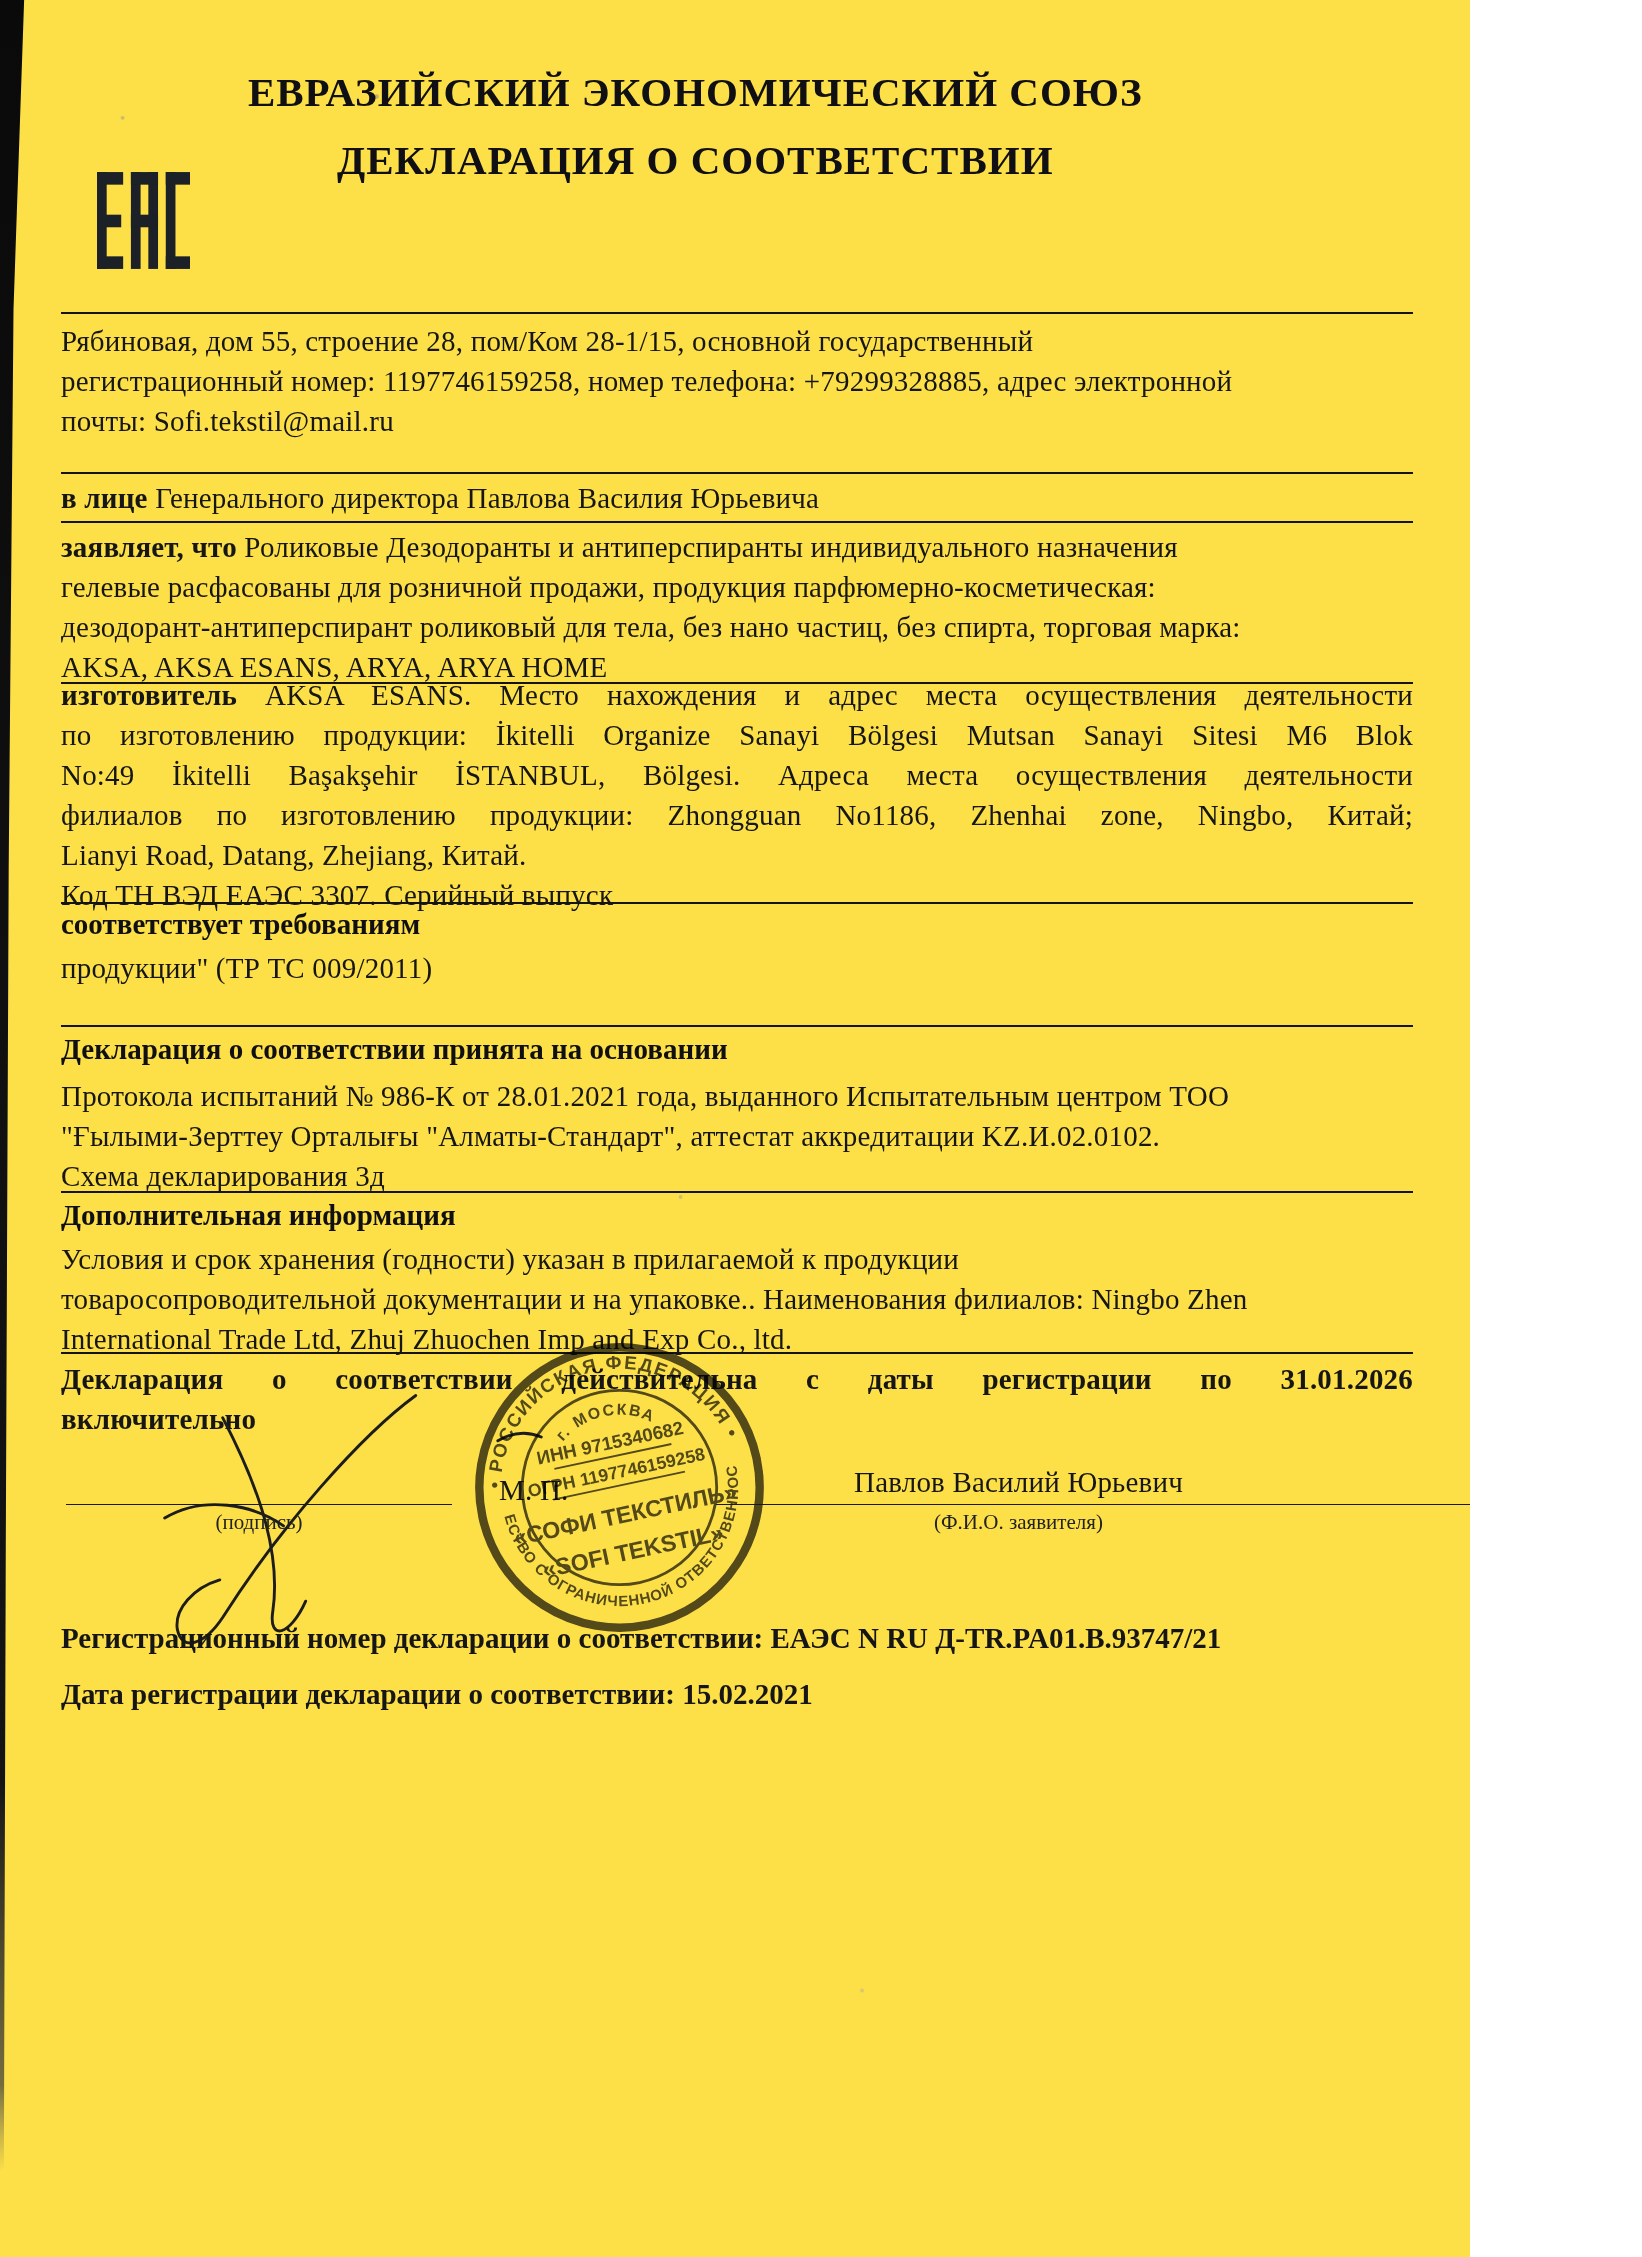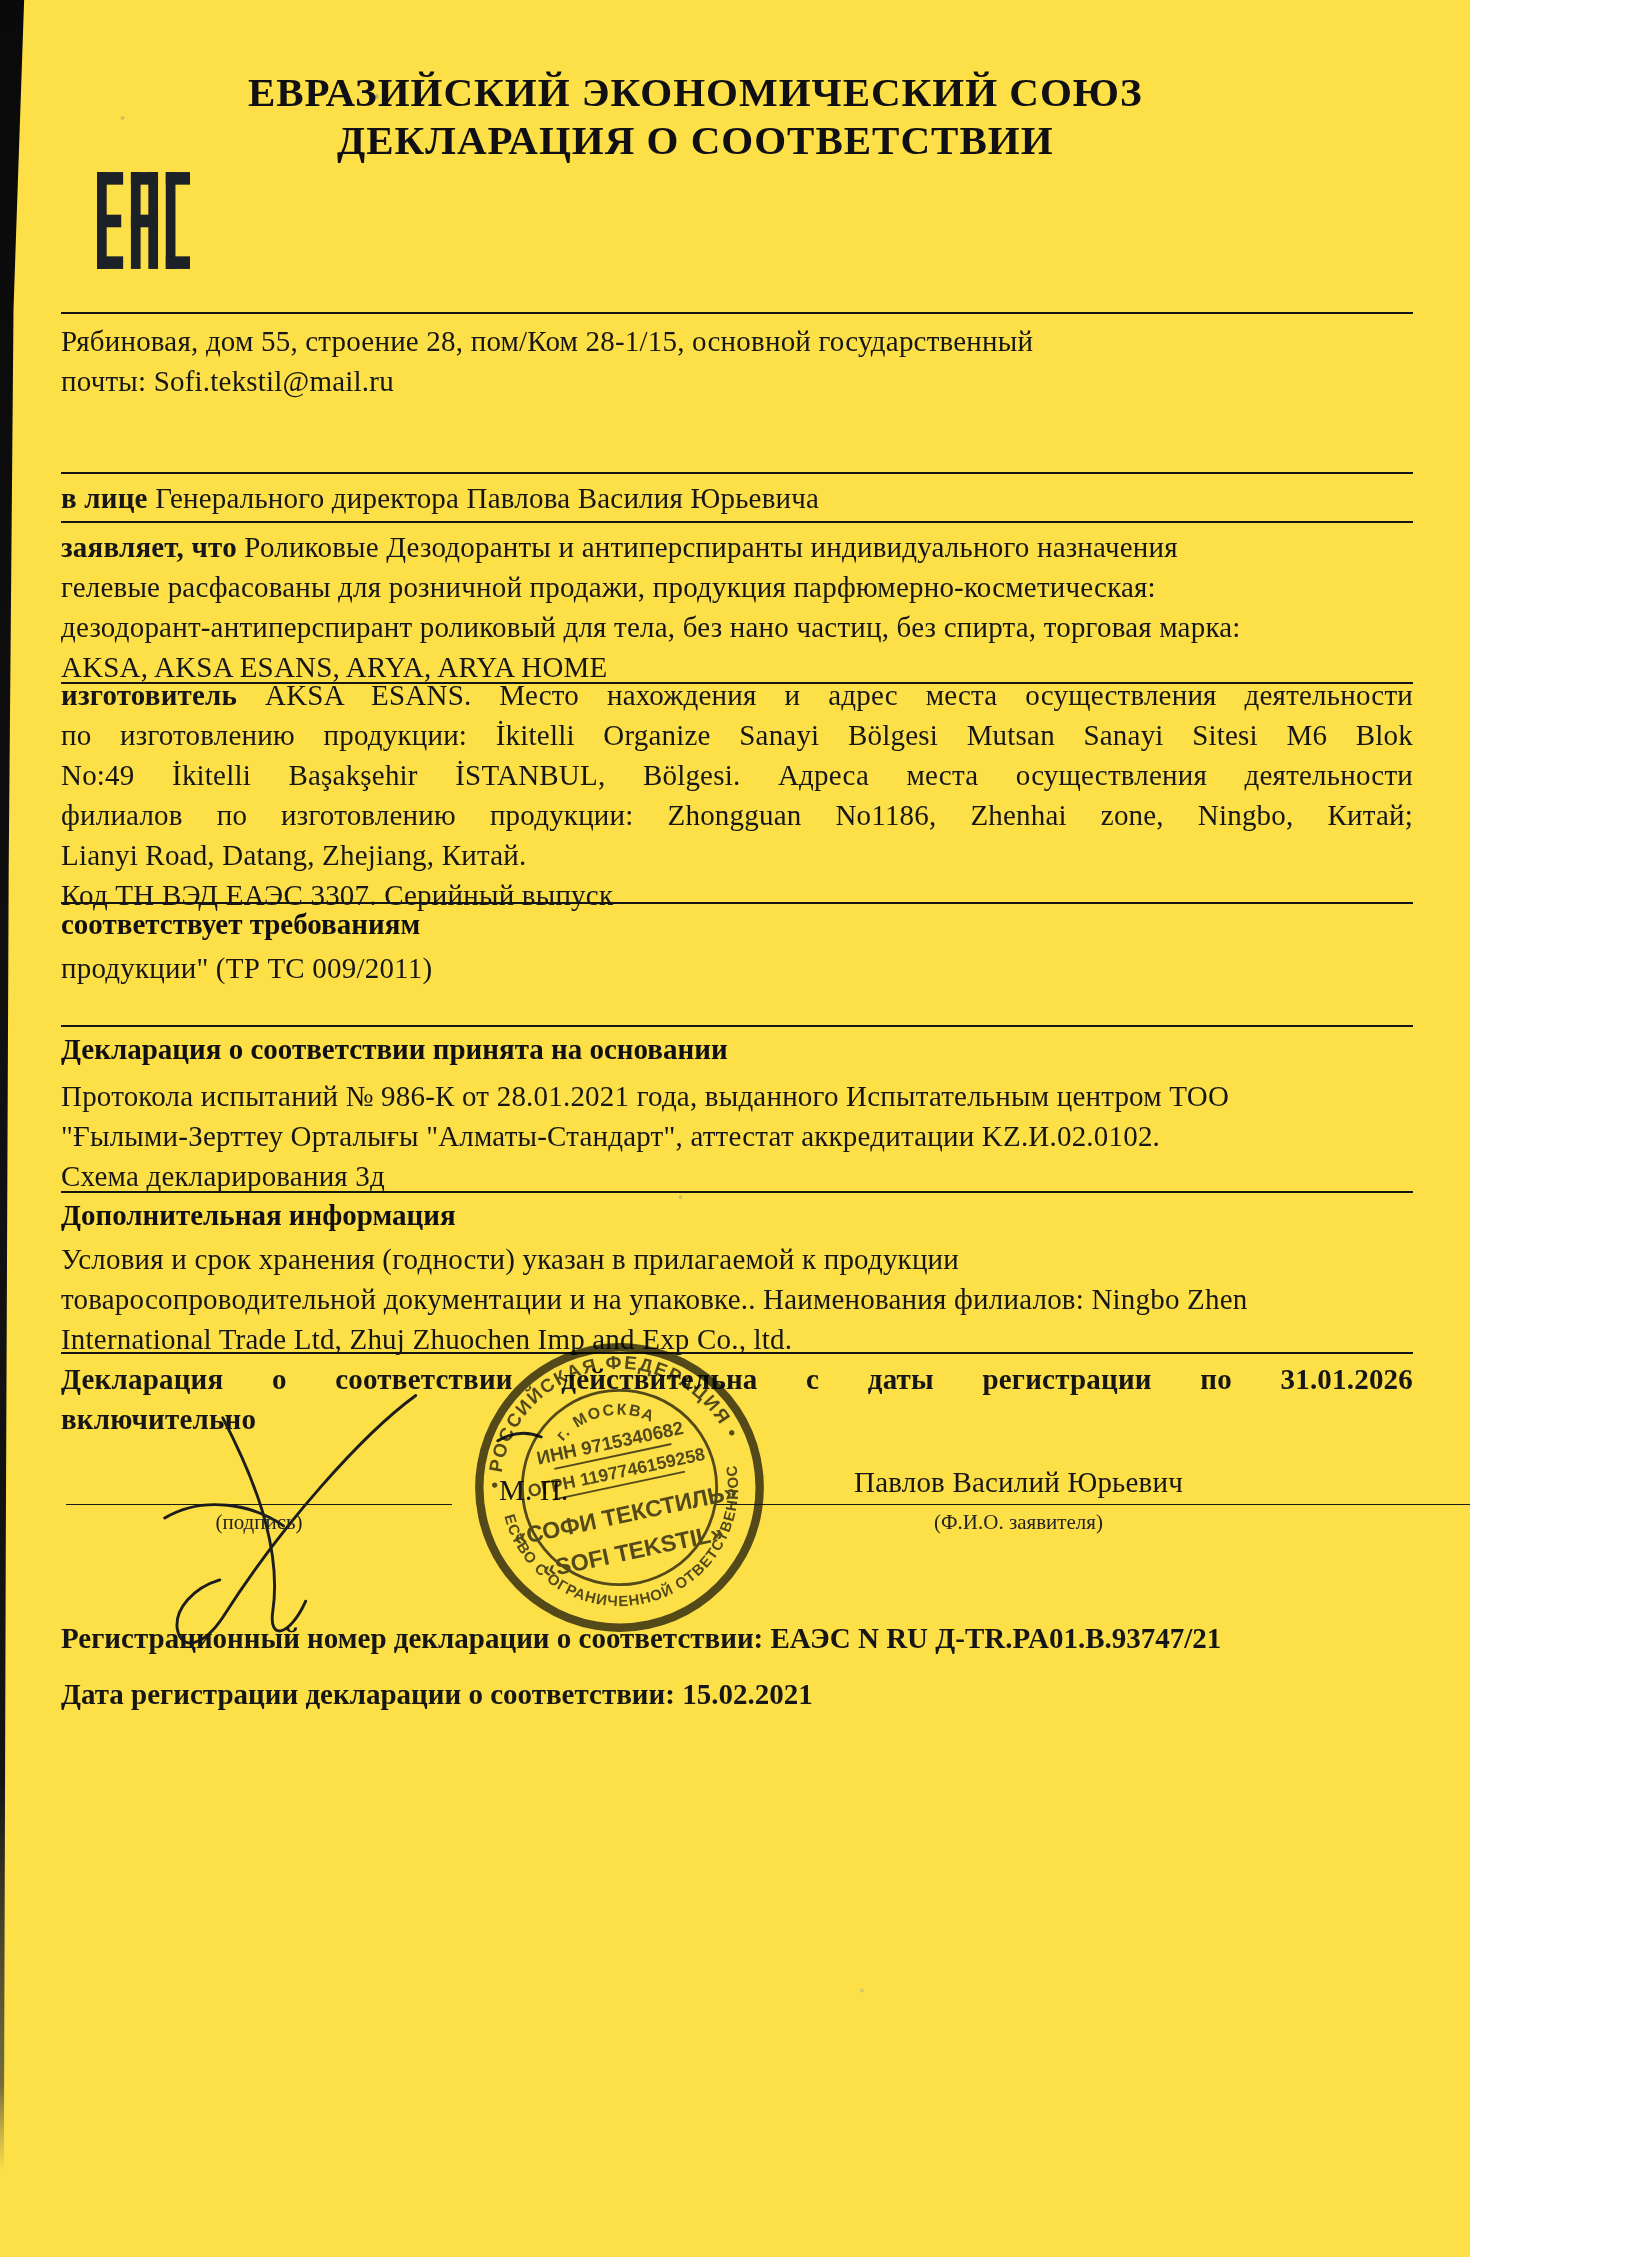--- a/index.html
+++ b/index.html
@@ -50,21 +50,21 @@
     </defs>
     <polygon points="0,0 25,0 14,320 9,900 6,1600 4,2245 0,2250" fill="url(#edgeGrad)"></polygon>
     <circle cx="390" cy="100" r="2.5" fill="#8a8a8a" opacity="0.55"></circle>
     <circle cx="127" cy="122" r="2" fill="#9a9a9a" opacity="0.5"></circle>
     <circle cx="705" cy="1240" r="2" fill="#9a9a9a" opacity="0.45"></circle>
     <circle cx="660" cy="1358" r="2.5" fill="#8a8a8a" opacity="0.4"></circle>
     <circle cx="893" cy="2062" r="2" fill="#aaa" opacity="0.45"></circle>
   </svg>
 
   <div class="abs title" style="top:68px;">ЕВРАЗИЙСКИЙ ЭКОНОМИЧЕСКИЙ СОЮЗ</div>
-  <div class="abs title" style="top:116px;">ДЕКЛАРАЦИЯ О СООТВЕТСТВИИ</div>
+  <div class="abs title" style="top:136px;">ДЕКЛАРАЦИЯ О СООТВЕТСТВИИ</div>
 
   <svg class="abs eac" style="left:97px;top:172px;" width="93" height="97" viewBox="0 0 96 100">
     <g fill="#1c2127">
 
       <rect x="0" y="0" width="10" height="100"></rect>
       <rect x="0" y="0" width="27" height="13"></rect>
       <rect x="0" y="44" width="25" height="13"></rect>
       <rect x="0" y="87" width="27" height="13"></rect>
 
       <rect x="35" y="0" width="10" height="100"></rect>
@@ -76,20 +76,21 @@
       <rect x="71" y="0" width="25" height="13"></rect>
       <rect x="71" y="87" width="25" height="13"></rect>
     </g>
   </svg>
 
 
   <div class="abs rule" style="top:312px;"></div>
 
   <div class="abs bodytext" style="left:61px;top:321px;width:1352px;">
     <span class="tline">Рябиновая, дом 55, строение 28, пом/Ком 28-1/15, основной государственный</span>
+    <span class="tline">регистрационный номер: 1197746159258, номер телефона: +79299328885, адрес электронной</span>
     <span class="tline">почты: Sofi.tekstil@mail.ru</span>
   </div>
 
   <div class="abs rule" style="top:472px;"></div>
 
   <div class="abs bodytext" style="left:61px;top:478px;width:1352px;">
     <b class="lead">в лице</b>
     <span>Генерального директора Павлова Василия Юрьевича</span>
   </div>
 

